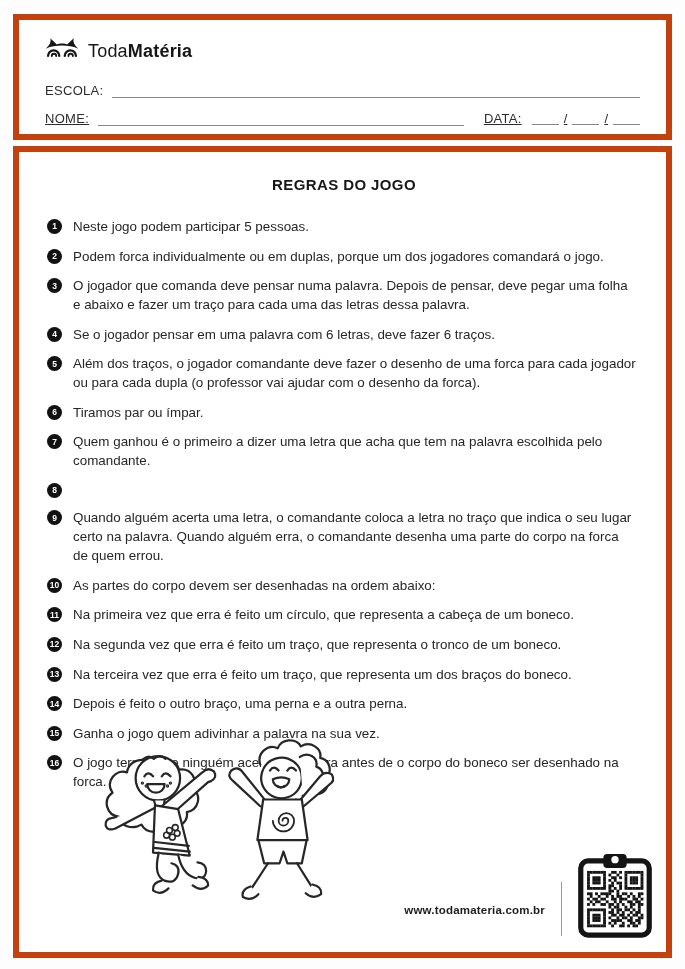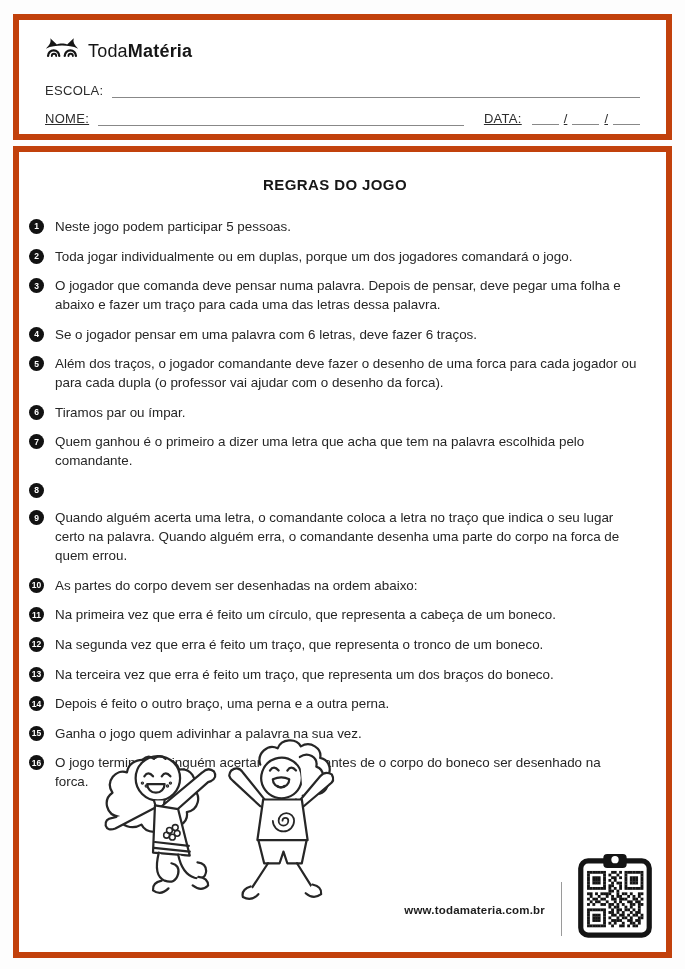--- a/index.html
+++ b/index.html
@@ -17,21 +17,21 @@
   .row-escola { margin-top:17px; }
   .row-nome { margin-top:13px;text-decoration:underline; }
   .field-label { white-space:nowrap; letter-spacing:.3px; }
   .fill-line { flex:1 1 auto; border-bottom:1.4px solid #888; height:13px; margin-left:9px; }
   .nome-line { flex:1 1 auto; }
   .data-group { display:flex; align-items:center; margin-left:20px; }
   .date-seg { width:27px; border-bottom:1.4px solid #888; height:12px; }
   .date-slash { margin:0 5px; color:#2c2c2c; }
 
   
-  .content-box { top:146px; height:812px; padding:18px 25px 0 10px; }
+  .content-box { top:146px; height:812px; padding:18px 25px 0 28px; }
   .doc-title { text-align:center; font-size:15px; font-weight:bold; letter-spacing:.4px; color:#171717; margin:6px 0 24px 0; }
 
   .rules { list-style:none; }
   .rule { display:flex; gap:11px; margin-bottom:10.5px; font-size:13.4px; line-height:1.42; color:#262626; }
   .badge { flex:0 0 auto; width:15px; height:15px; border-radius:50%; background:#121212; color:#fff;
            font-size:8.5px; font-weight:bold; display:flex; align-items:center; justify-content:center; margin-top:2px; }
   .rule-text { padding-right:4px; }
 
   
   .illustration { position:absolute; left:42px; bottom:20px; }
@@ -82,21 +82,21 @@
   <div class="box content-box">
     <h1 class="doc-title">REGRAS DO JOGO</h1>
 
     <ul class="rules">
       <li class="rule">
           <span class="badge">1</span>
           <span class="rule-text">Neste jogo podem participar 5 pessoas.</span>
         </li>
       <li class="rule">
           <span class="badge">2</span>
-          <span class="rule-text">Toda jogar individualmente ou em duplas, porque um dos jogadores comandará o jogo.</span>
+          <span class="rule-text">Podem forca individualmente ou em duplas, porque um dos jogadores comandará o jogo.</span>
         </li>
       <li class="rule">
           <span class="badge">3</span>
           <span class="rule-text">O jogador que comanda deve pensar numa palavra. Depois de pensar, deve pegar uma folha e abaixo e fazer um traço para cada uma das letras dessa palavra.</span>
         </li>
       <li class="rule">
           <span class="badge">4</span>
           <span class="rule-text">Se o jogador pensar em uma palavra com 6 letras, deve fazer 6 traços.</span>
         </li>
       <li class="rule">

